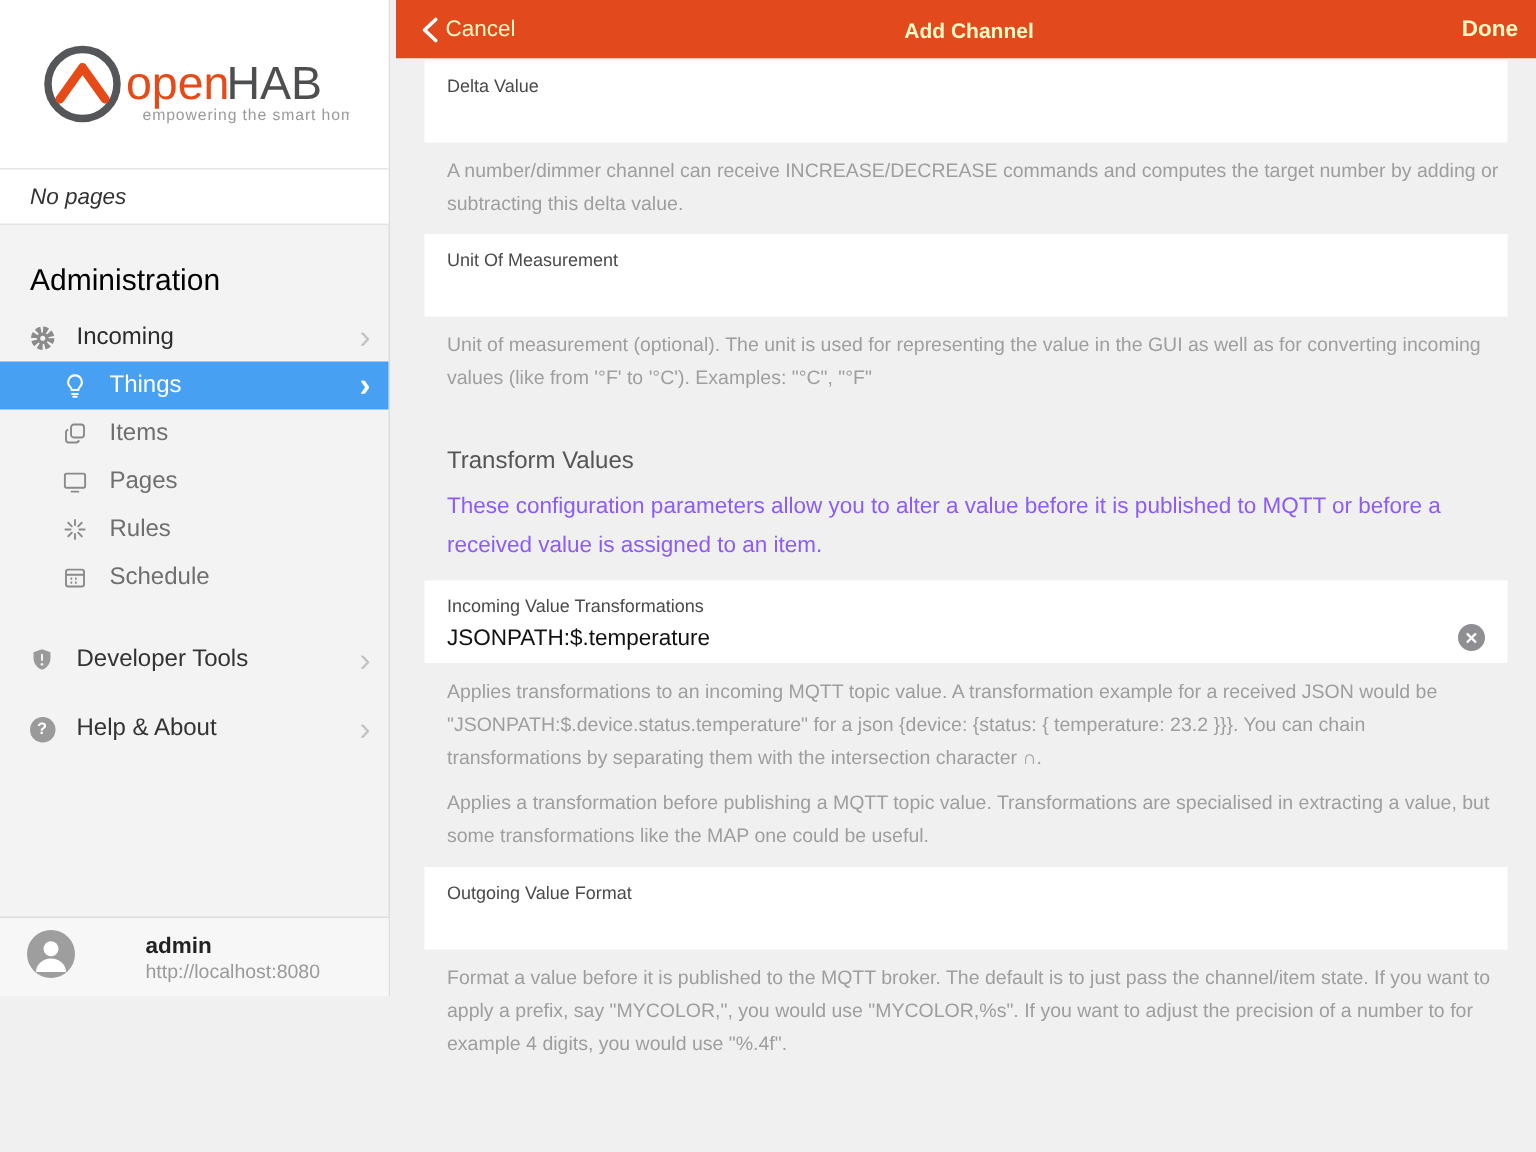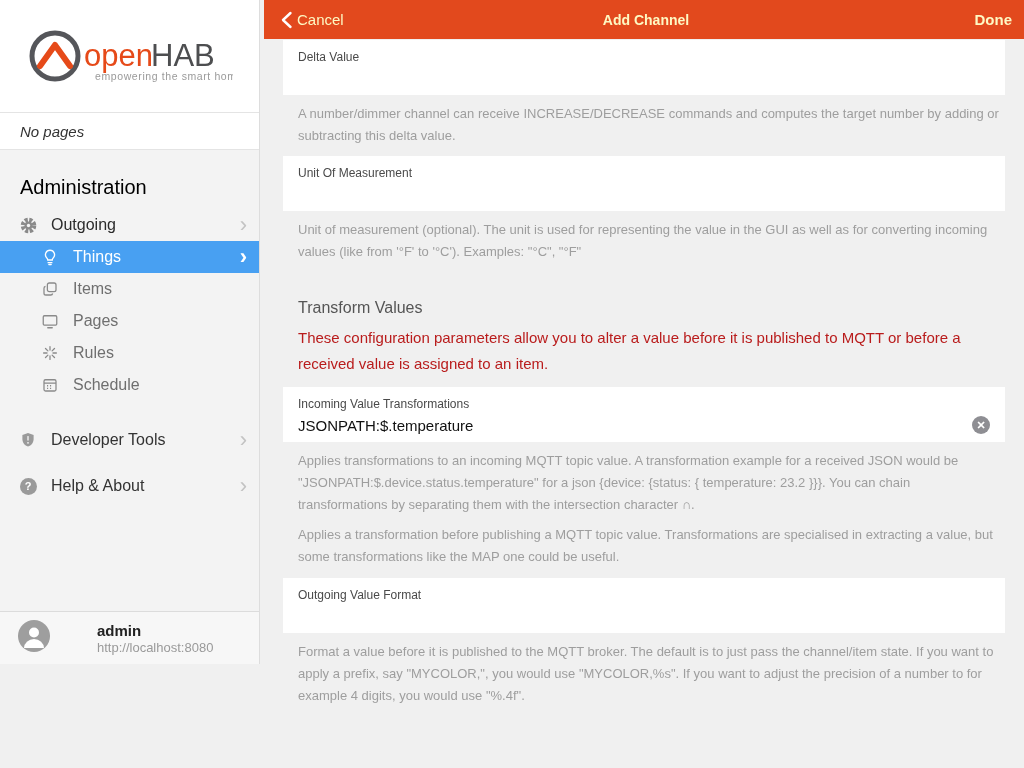--- a/index.html
+++ b/index.html
@@ -95,21 +95,21 @@
     font-size:13px; line-height:22px; color:#9e9e9e;
   }
   .mt9  { margin-top:9px; }
   .mt10 { margin-top:10px; }
   .section-title {
     margin:36px 19px 0 23px; padding-left:15px;
     font-size:16px; font-weight:500; color:#555;
   }
   .section-desc {
     margin:8px 19px 0 23px; padding-left:15px;
-    font-size:15px; line-height:26px; color:#b91c1c;
+    font-size:15px; line-height:26px; color:#8b5cf6;
   }
 </style>
 </head>
 <body>
 
 <aside class="sidebar">
 
   <div class="logo-area">
     <svg width="205" height="64" viewBox="0 0 205 64">
       <circle cx="27" cy="32" r="23" fill="none" stroke="#55565a" stroke-width="5"></circle>
@@ -128,21 +128,21 @@
     <div class="admin-heading">Administration</div>
 
     <div class="side-item level1">
       <span class="ico">
         <svg width="17" height="17" viewBox="0 0 24 24">
           <circle cx="12" cy="12" r="8" fill="none" stroke="#8a8a8a" stroke-width="6" stroke-dasharray="4.2 2.1"></circle>
           <circle cx="12" cy="12" r="5.5" fill="#8a8a8a"></circle>
           <circle cx="12" cy="12" r="2.4" fill="#f3f3f3"></circle>
         </svg>
       </span>
-      <span>Outgoing</span>
+      <span>Incoming</span>
       <span class="chev">›</span>
     </div>
 
     <div class="side-item level2 active">
       <span class="ico">
         <svg width="18" height="18" viewBox="0 0 24 24" fill="none" stroke="#fff" stroke-width="1.8" stroke-linecap="round">
           <path d="M12 3a6 6 0 0 0-4.2 10.3c.9.8 1.2 1.7 1.2 2.7h6c0-1 .3-1.9 1.2-2.7A6 6 0 0 0 12 3z"></path>
           <path d="M9.5 19.5h5"></path>
             <path d="M10.5 22h3"></path>
         </svg>

